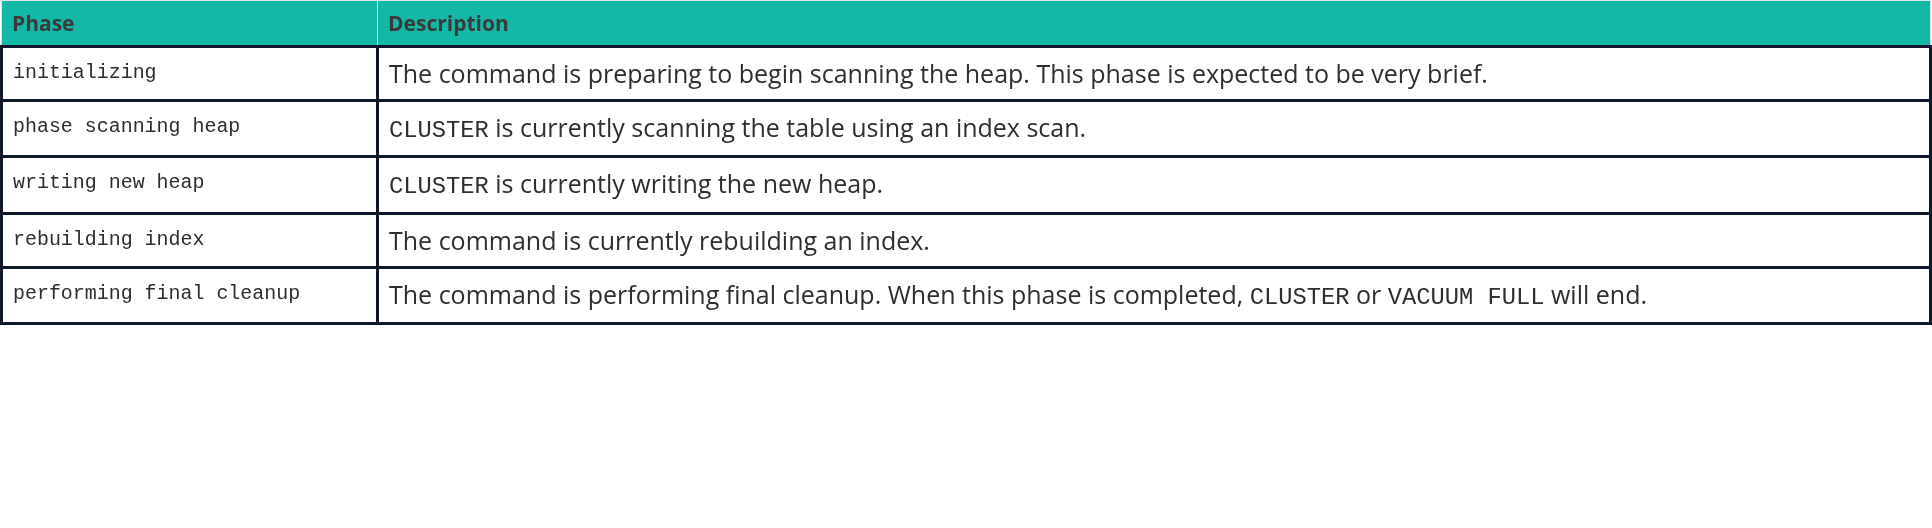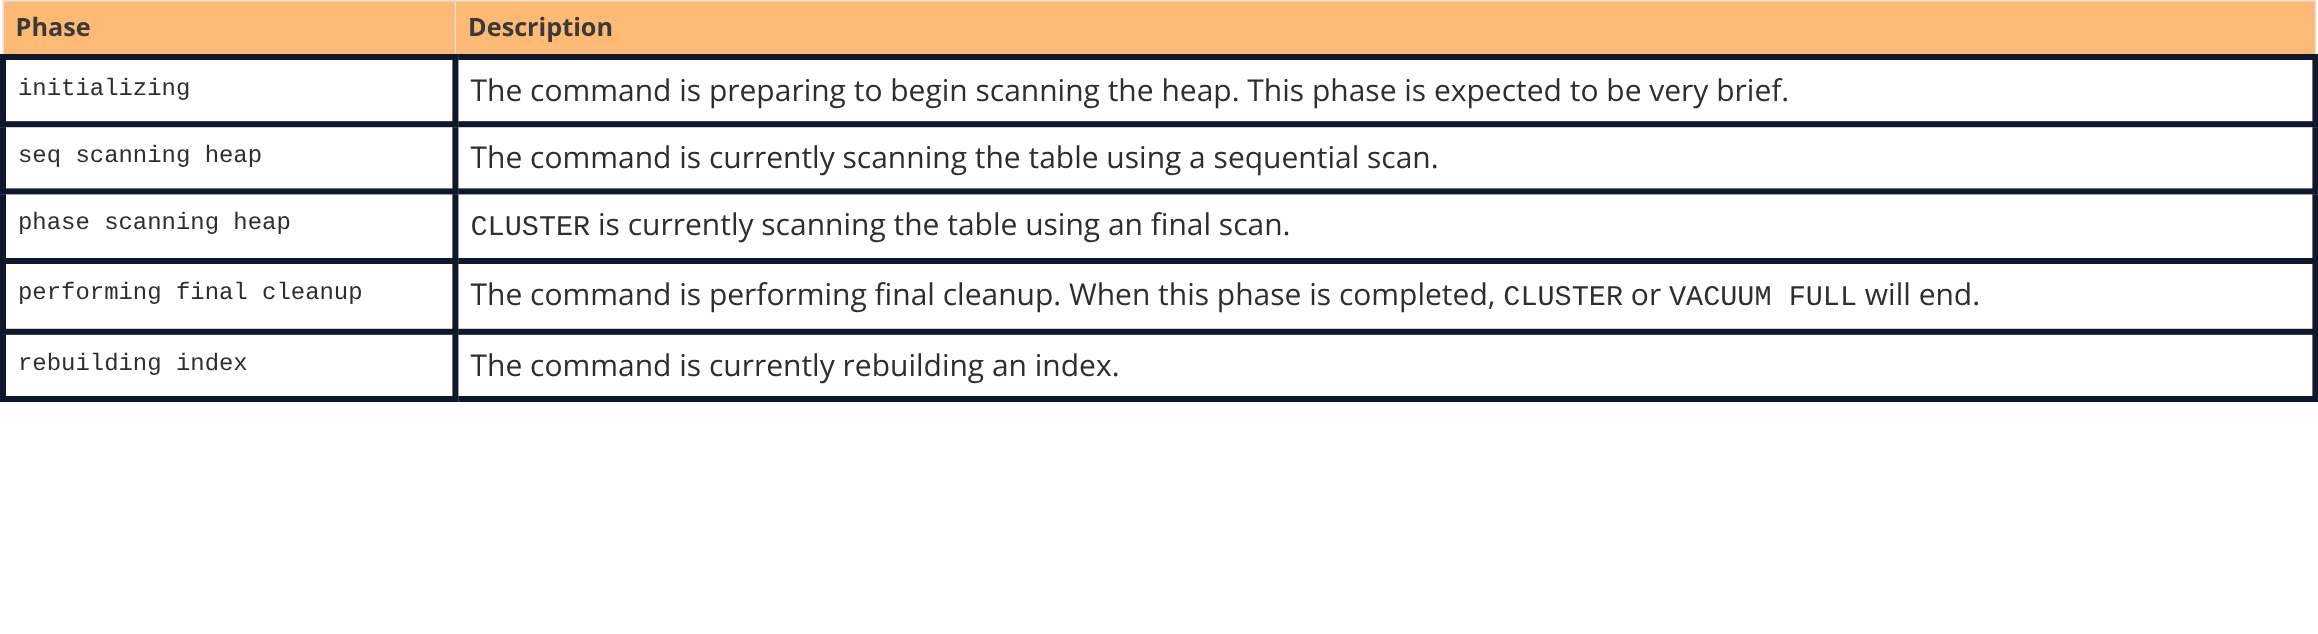--- a/index.html
+++ b/index.html
@@ -9,29 +9,29 @@
     font-size: 21px;
     color: #2e2e2e;
     background: #fff;
   }
   table {
     border-collapse: collapse;
     width: 100%;
     border: 1px solid #e6e6e6;
   }
   thead th {
-    background: #fdba74;
+    background: #14b8a6;
     font-weight: 700;
     text-align: left;
     padding: 8px 10px;
     border: 1px solid #dde2e6;
     color: #3a3a3a;
   }
   tbody td {
-    border: 5px solid #0f172a;
+    border: 3px solid #0f172a;
     padding: 8px 10px;
     vertical-align: top;
     line-height: 1.4;
   }
   code, .mono {
     font-family: SFMono-Regular, Menlo, Consolas, "Liberation Mono", "Courier New", monospace;
     font-size: 0.95em;
   }
   .desc-cell {
     font-size: 25px;
@@ -46,29 +46,29 @@
       <th>Phase</th>
       <th>Description</th>
     </tr>
   </thead>
   <tbody>
       <tr>
         <td><span class="mono">initializing</span></td>
         <td class="desc-cell"><span>The command is preparing to begin scanning the heap. This phase is expected to be very brief.</span></td>
       </tr>
       <tr>
-        <td><span class="mono">seq scanning heap</span></td>
-        <td class="desc-cell"><span>The command is currently scanning the table using a sequential scan.</span></td>
+        <td><span class="mono">phase scanning heap</span></td>
+        <td class="desc-cell"><span class="mono">CLUSTER</span><span> is currently scanning the table using an index scan.</span></td>
       </tr>
       <tr>
-        <td><span class="mono">phase scanning heap</span></td>
-        <td class="desc-cell"><span class="mono">CLUSTER</span><span> is currently scanning the table using an final scan.</span></td>
+        <td><span class="mono">writing new heap</span></td>
+        <td class="desc-cell"><span class="mono">CLUSTER</span><span> is currently writing the new heap.</span></td>
+      </tr>
+      <tr>
+        <td><span class="mono">rebuilding index</span></td>
+        <td class="desc-cell"><span>The command is currently rebuilding an index.</span></td>
       </tr>
       <tr>
         <td><span class="mono">performing final cleanup</span></td>
         <td class="desc-cell"><span>The command is performing final cleanup. When this phase is completed, </span><span class="mono">CLUSTER</span><span> or </span><span class="mono">VACUUM FULL</span><span> will end.</span></td>
       </tr>
-      <tr>
-        <td><span class="mono">rebuilding index</span></td>
-        <td class="desc-cell"><span>The command is currently rebuilding an index.</span></td>
-      </tr>
     </tbody>
 </table>
 
 </body></html>

